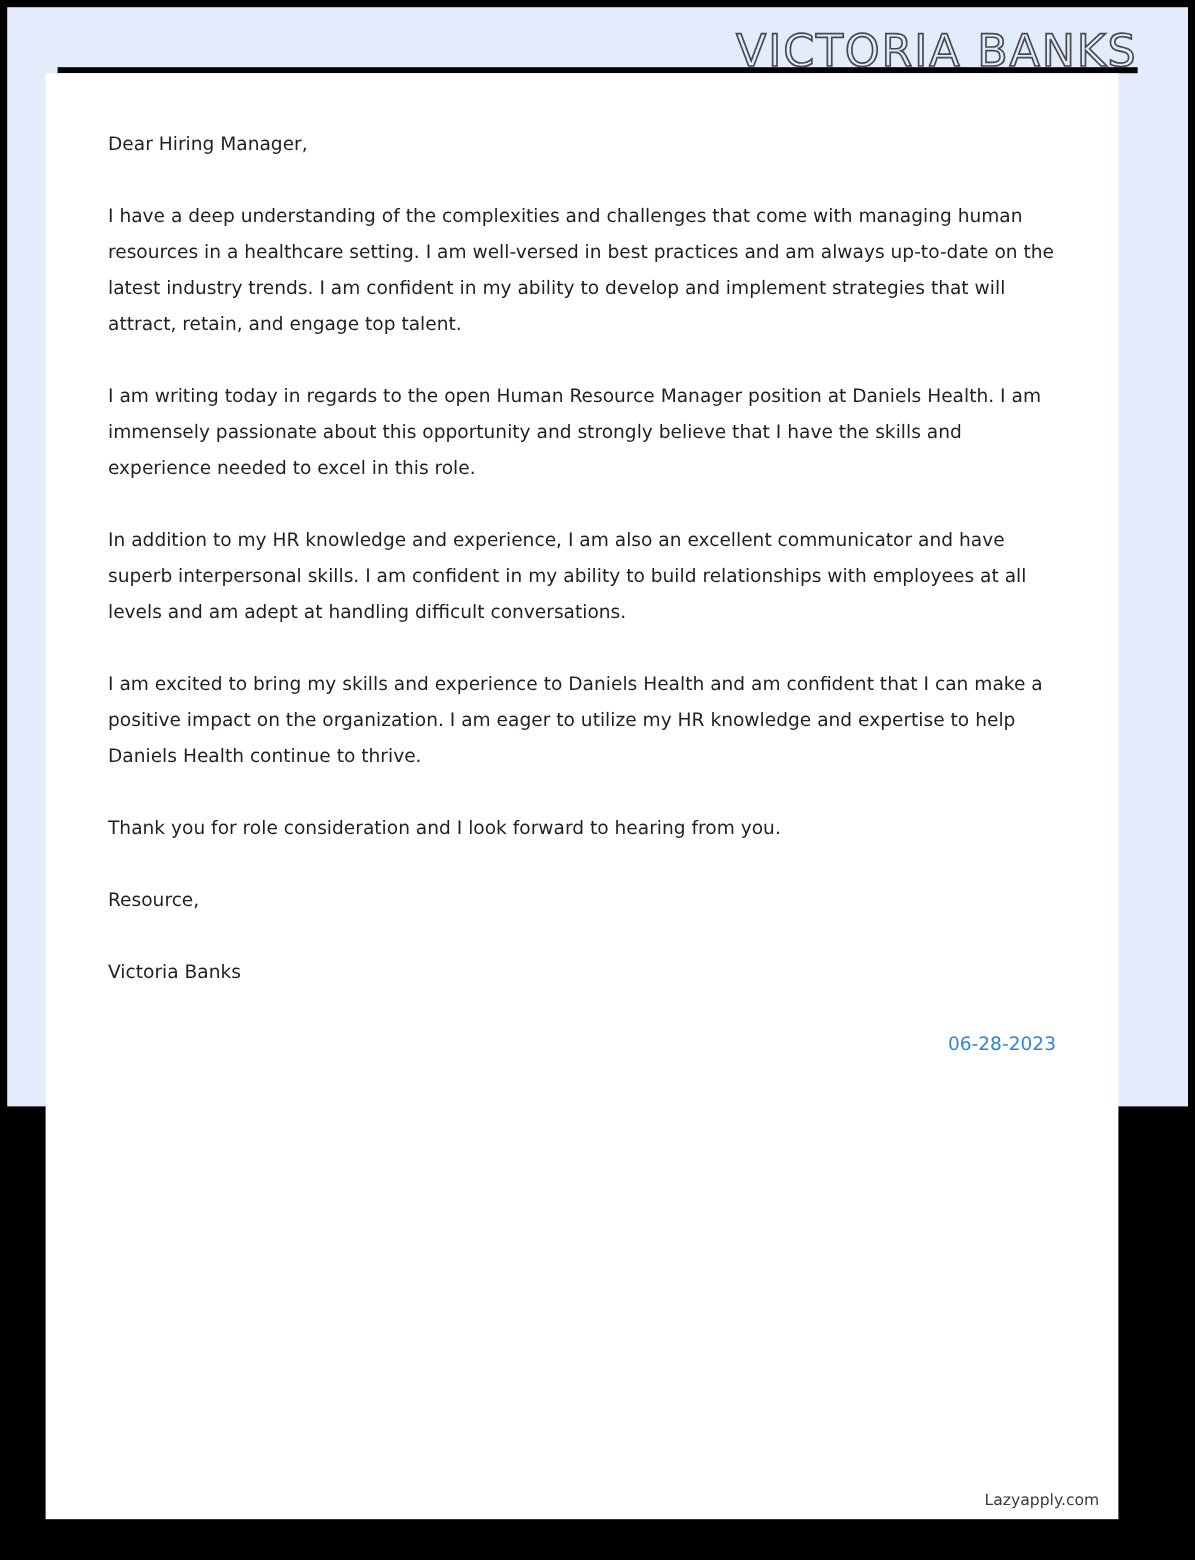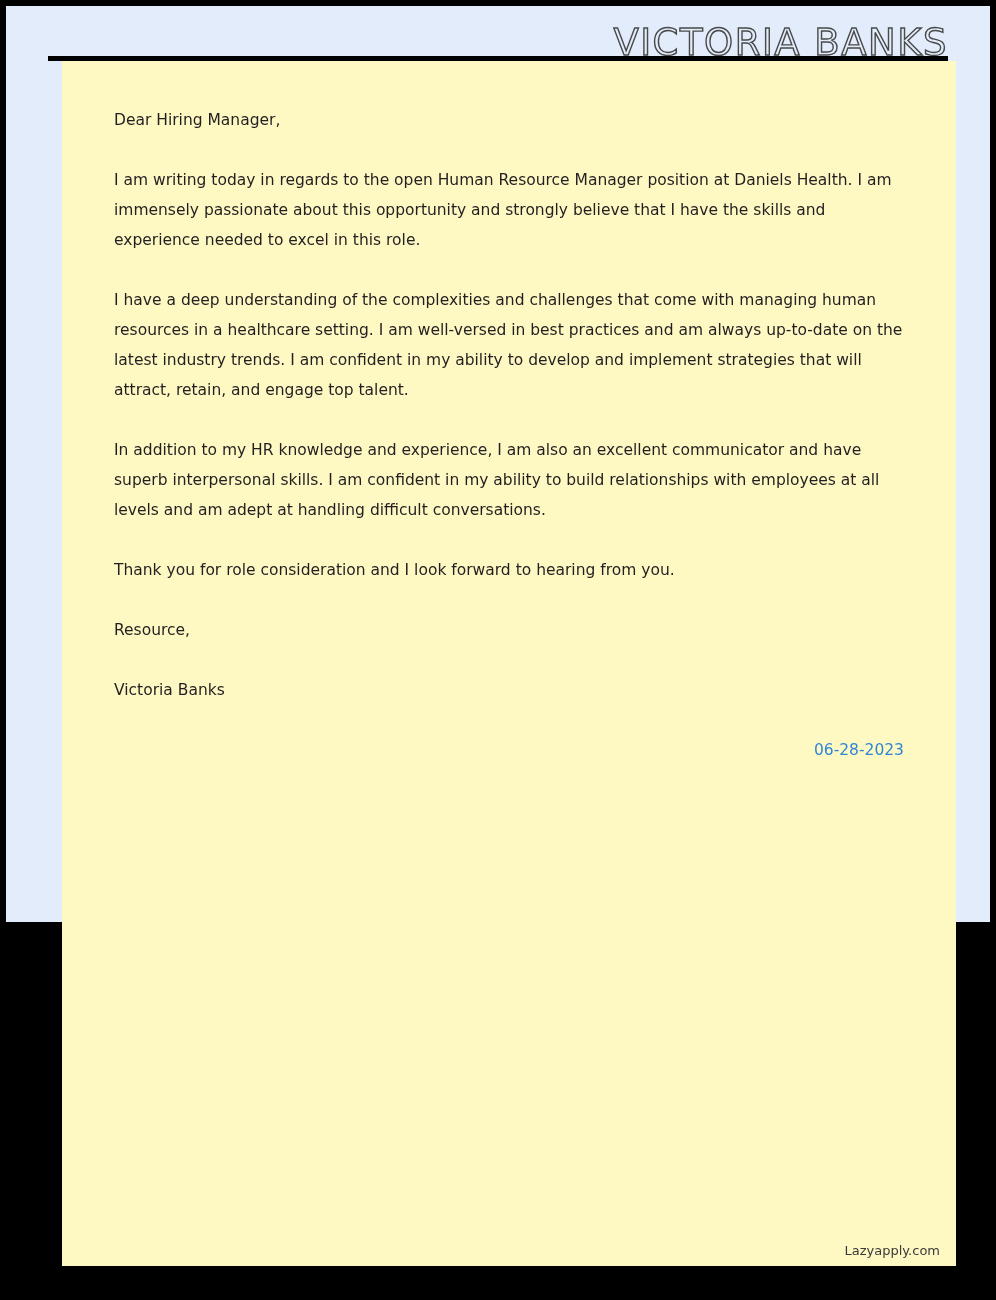--- a/index.html
+++ b/index.html
@@ -46,25 +46,25 @@
   .rule {
     position: absolute;
     left: 42px;
     top: 50px;
     width: 900px;
     height: 5px;
     background: #000000;
   }
   .sheet {
     position: absolute;
-    left: 56px;
+    left: 32px;
     top: 55px;
     width: 894px;
     height: 1205px;
-    background: #fef9c3;
+    background: #ffffff;
     box-sizing: border-box;
   }
   .letter {
     position: absolute;
     left: 52px;
     top: 44px;
     width: 790px;
   }
   .letter p {
     margin: 0 0 30px 0;
@@ -94,23 +94,24 @@
 
   <div class="header">
     <div class="header-name">VICTORIA BANKS</div>
   </div>
 
   <div class="rule"></div>
 
   <div class="sheet">
     <div class="letter">
       <p>Dear Hiring Manager,</p>
+      <p>I have a deep understanding of the complexities and challenges that come with managing human resources in a healthcare setting. I am well-versed in best practices and am always up-to-date on the latest industry trends. I am confident in my ability to develop and implement strategies that will attract, retain, and engage top talent.</p>
       <p>I am writing today in regards to the open Human Resource Manager position at Daniels Health. I am immensely passionate about this opportunity and strongly believe that I have the skills and experience needed to excel in this role.</p>
-      <p>I have a deep understanding of the complexities and challenges that come with managing human resources in a healthcare setting. I am well-versed in best practices and am always up-to-date on the latest industry trends. I am confident in my ability to develop and implement strategies that will attract, retain, and engage top talent.</p>
       <p>In addition to my HR knowledge and experience, I am also an excellent communicator and have superb interpersonal skills. I am confident in my ability to build relationships with employees at all levels and am adept at handling difficult conversations.</p>
+      <p>I am excited to bring my skills and experience to Daniels Health and am confident that I can make a positive impact on the organization. I am eager to utilize my HR knowledge and expertise to help Daniels Health continue to thrive.</p>
       <p>Thank you for role consideration and I look forward to hearing from you.</p>
       <p>Resource,</p>
       <p>Victoria Banks</p>
       <p class="date">06-28-2023</p>
     </div>
     <div class="footer-credit">Lazyapply.com</div>
   </div>
 
 </div>
 

